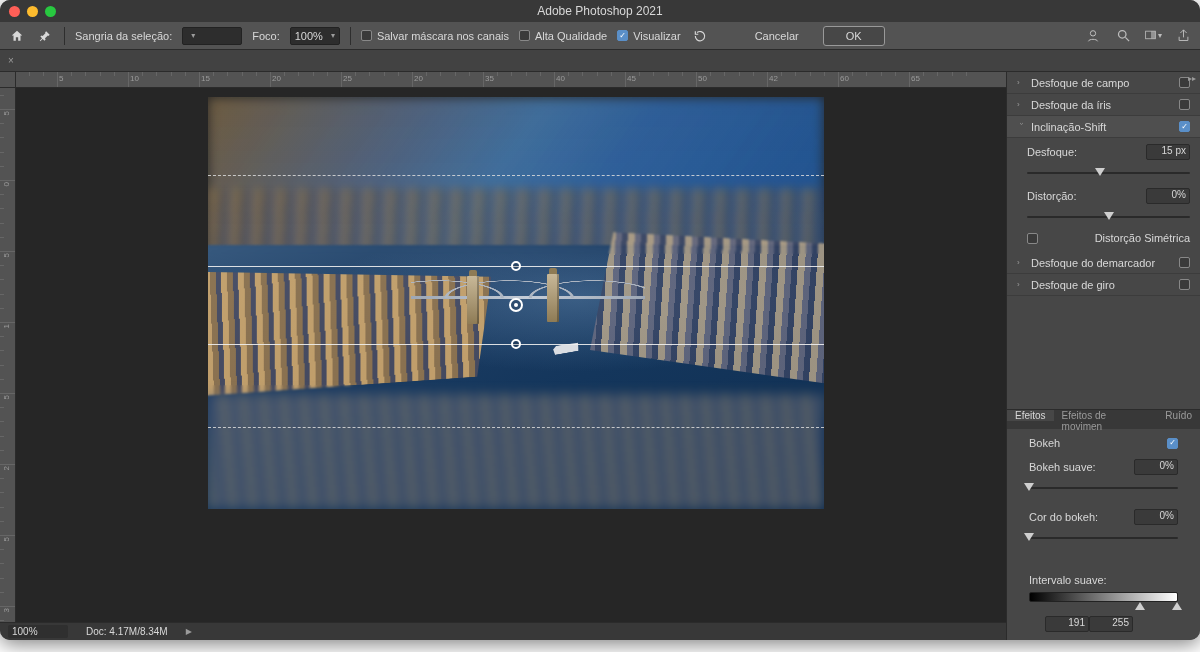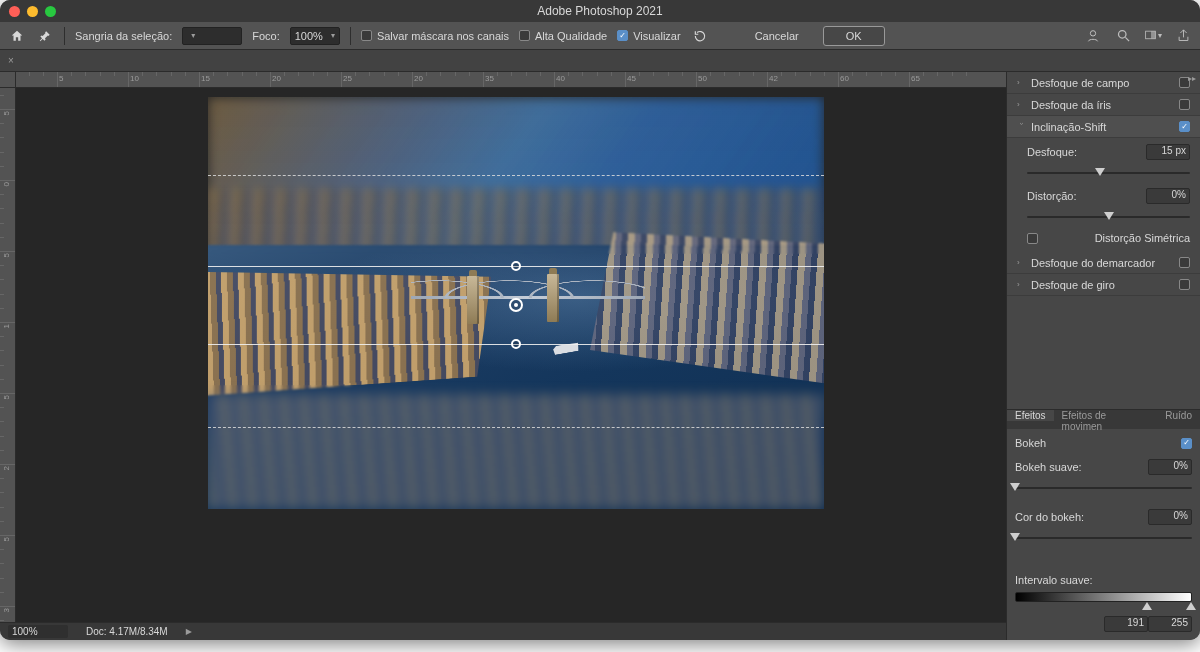--- a/index.html
+++ b/index.html
@@ -146,24 +146,24 @@
   .slider{position:relative;height:10px;margin-top:2px;}
   .slider .track{position:absolute;top:4px;left:0;right:0;height:2px;background:#2a2a2a;border-radius:1px;}
   .slider .thumb{position:absolute;top:0;width:0;height:0;border-left:5px solid transparent;border-right:5px solid transparent;border-top:8px solid #cfcfcf;transform:translateX(-5px);}
   .spacer{flex:1;}
   .right .section{position:relative;}
 
   
   .tabs{display:flex;background:#383838;height:20px;align-items:flex-start;border-top:1px solid var(--line);}
   .tab{padding:0 8px;display:flex;align-items:center;font-size:10px;color:var(--text-dim);cursor:pointer;}
   .tab.active{background:var(--bg-panel);color:var(--text);}
-  .fxbody{padding:8px 8px;display:flex;flex-direction:column;gap:6px;}
+  .fxbody{padding:8px 22px;display:flex;flex-direction:column;gap:6px;}
   .gradbar{height:10px;background:linear-gradient(90deg,#000,#fff);border:1px solid #222;border-radius:2px;position:relative;}
   .gradbar .gthumb{position:absolute;top:9px;width:0;height:0;border-left:5px solid transparent;border-right:5px solid transparent;border-bottom:8px solid #cfcfcf;transform:translateX(-5px);}
-  .pair{display:flex;justify-content:flex-end;}
+  .pair{display:flex;justify-content:flex-start;margin-left:16px;}
 </style>
 </head>
 <body>
 
 <div class="window">
 
   <div class="titlebar">
     <div class="traffic">
       <div class="dot r"></div>
       <div class="dot y"></div>

